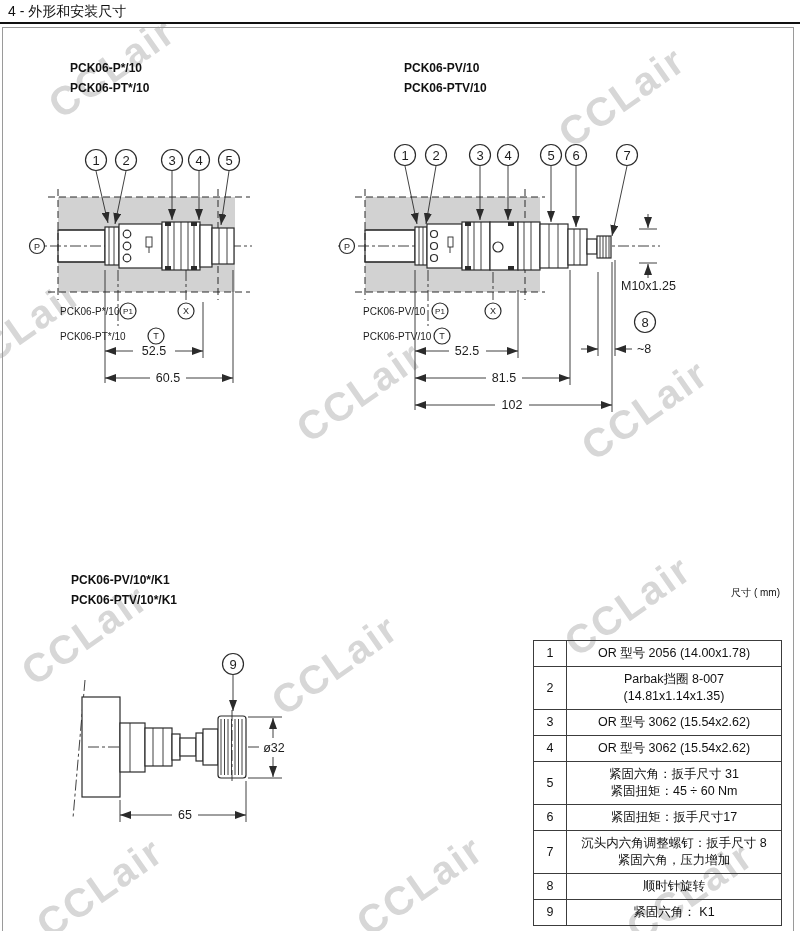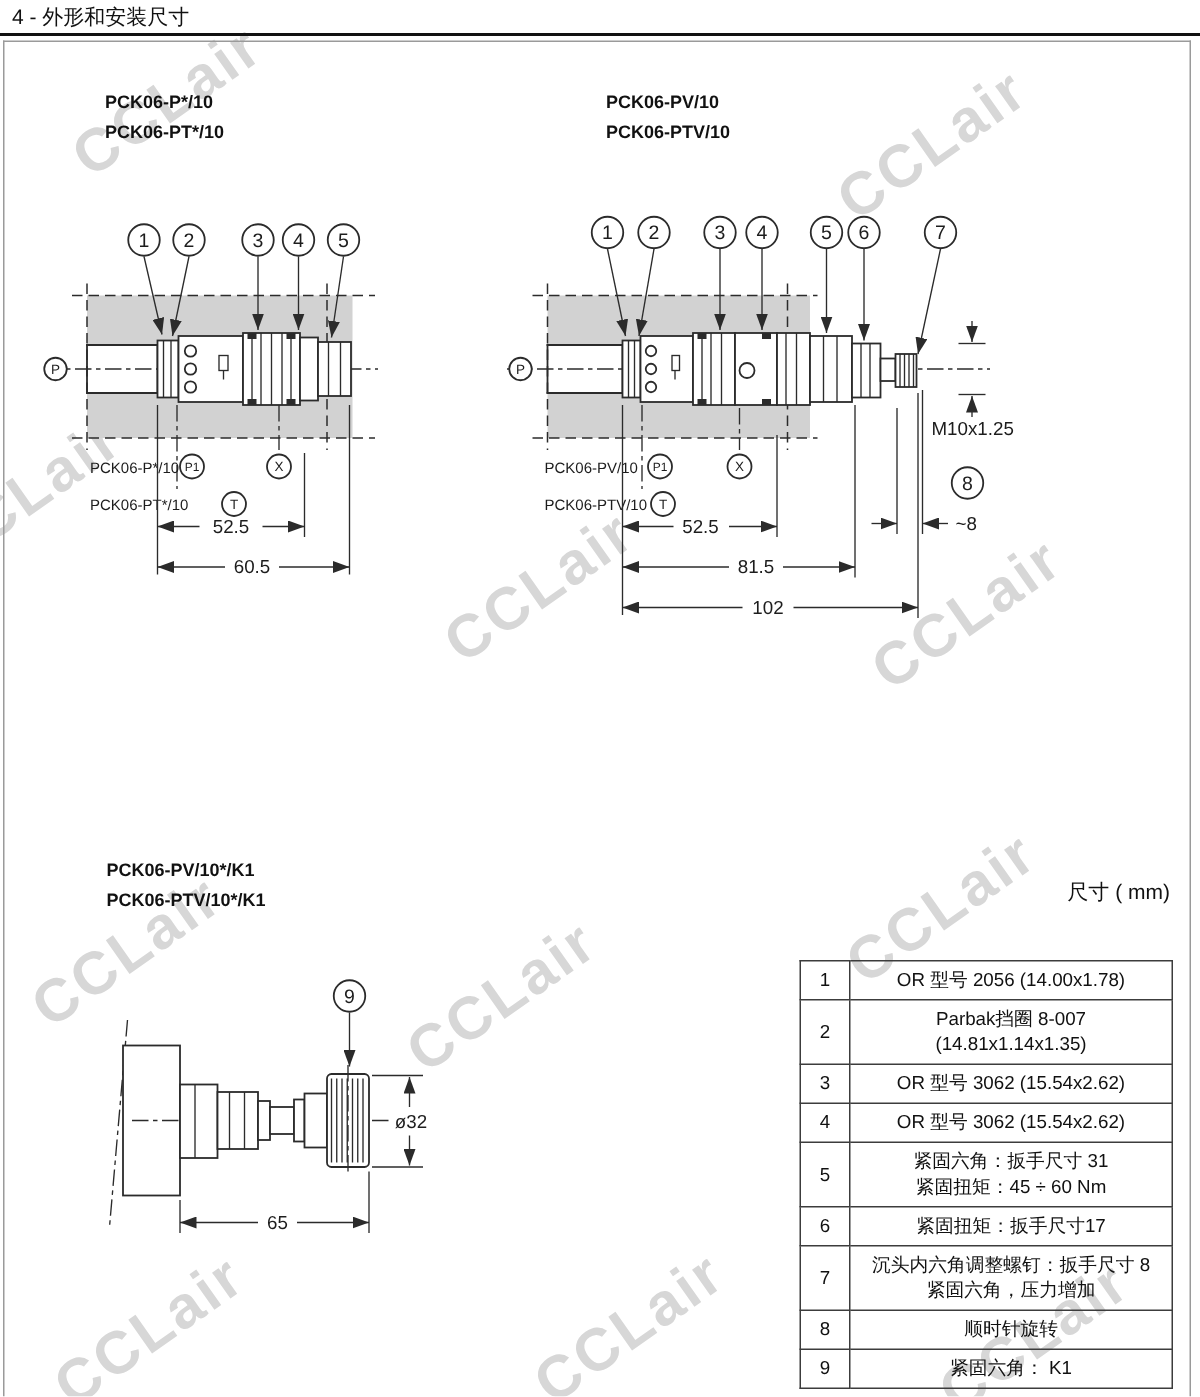--- a/index.html
+++ b/index.html
@@ -9,21 +9,21 @@
   .wm{position:absolute;font-weight:bold;font-size:40px;letter-spacing:2px;color:#d7d7d7;
       transform:translate(-50%,-50%) rotate(-35deg);white-space:nowrap;z-index:0;user-select:none;}
   
   .hdr{position:absolute;left:0;top:0;width:800px;height:22px;border-bottom:2px solid #111;z-index:3;}
   .hdr-title{position:absolute;left:8px;top:3px;font-size:14px;font-weight:normal;}
   
   .frame{position:absolute;left:2px;top:27px;width:790px;height:904px;
          border:1px solid #9a9a9a;border-bottom:none;z-index:1;}
   
   .models{position:absolute;font-size:12px;font-weight:bold;line-height:20px;z-index:2;}
-  .units{position:absolute;right:20px;top:586px;font-size:14px;z-index:2;text-align:right;}
+  .units{position:absolute;right:20px;top:586px;font-size:10px;z-index:2;text-align:right;}
   
   svg.ovl{position:absolute;left:0;top:0;z-index:2;}
   .s{stroke:#2b2b2b;stroke-width:1.2;fill:none;stroke-linecap:square;}
   .sf{stroke:#2b2b2b;stroke-width:1.2;fill:#fff;}
   .gry{fill:#d2d2d2;stroke:none;}
   .thin{stroke:#2b2b2b;stroke-width:0.9;fill:none;}
   .dash{stroke:#2b2b2b;stroke-width:1;fill:none;stroke-dasharray:7 4;}
   .cl{stroke:#2b2b2b;stroke-width:0.9;fill:none;stroke-dasharray:11 3 3 3;}
   .dk{fill:#2b2b2b;stroke:none;}
   svg text{font-family:"Liberation Sans","DejaVu Sans",sans-serif;fill:#1d1d1d;}

